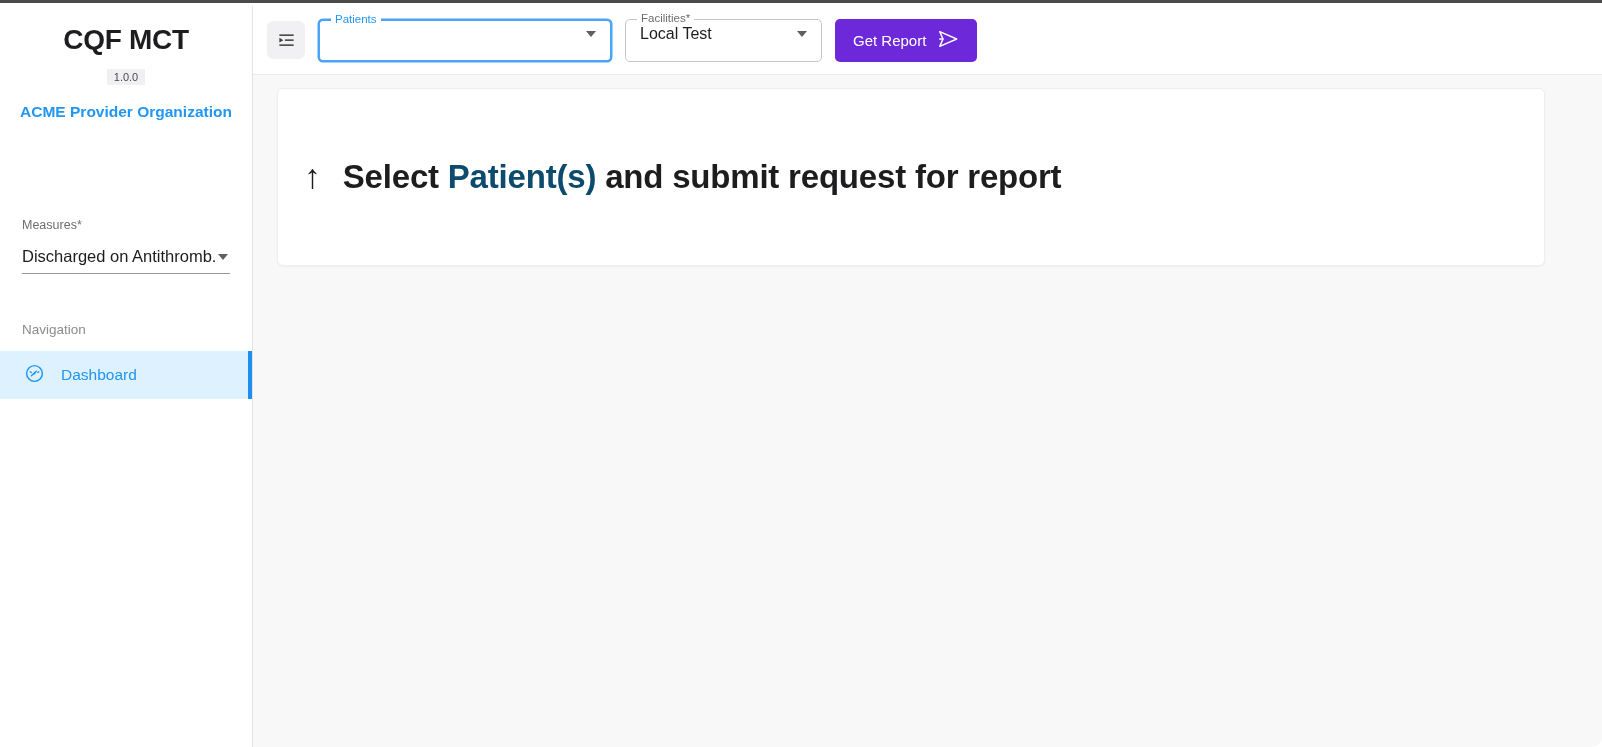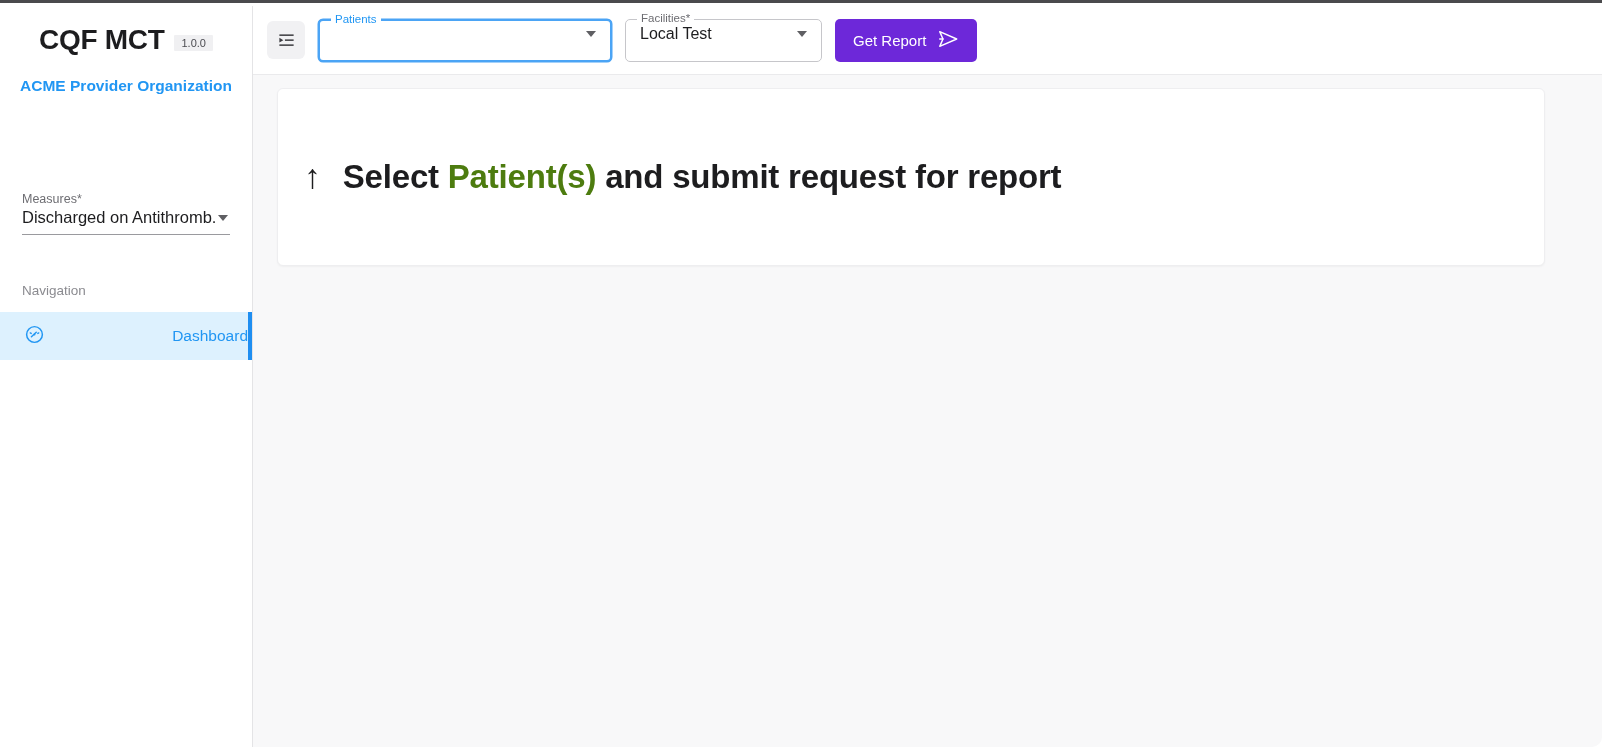--- a/index.html
+++ b/index.html
@@ -32,20 +32,21 @@
     box-sizing: border-box;
     border-bottom-left-radius: 10px;
     overflow: hidden;
   }
   .brand-row {
     display: flex;
     align-items: center;
     justify-content: center;
     gap: 10px;
     margin-top: 18px;
+    flex-direction: column;
   }
   .brand-title {
     font-size: 28px;
     font-weight: 700;
     color: #1d1d1f;
     letter-spacing: -0.3px;
   }
   .version-badge {
     background: #f0f0f2;
     color: #4b4b50;
@@ -63,21 +64,21 @@
     font-weight: 600;
     margin-top: 21px;
   }
 
   .measures-block {
     margin: 97px 22px 0 22px;
   }
   .measures-label {
     font-size: 12.5px;
     color: #6d6d72;
-    margin-bottom: 2px;
+    margin-bottom: 15px;
   }
   .measures-label .req { color: #6d6d72; }
   .measures-select {
     display: flex;
     align-items: center;
     justify-content: space-between;
     border-bottom: 1px solid #9a9a9e;
     padding-bottom: 7px;
   }
   .measures-value {
@@ -106,21 +107,20 @@
     align-items: center;
     gap: 16px;
     height: 48px;
     padding-left: 24px;
     box-sizing: border-box;
     cursor: pointer;
   }
   .nav-item.active {
     background: #ddf1fe;
     border-right: 4px solid #1f8ef1;
-    justify-content: space-between;
   }
   .nav-item .nav-label {
     font-size: 15.5px;
     color: #2196f3;
   }
   .gauge-icon { display: block; }
 
   
   .main {
     position: absolute;
@@ -233,21 +233,21 @@
     letter-spacing: -0.2px;
     white-space: nowrap;
   }
   .empty-msg .arrow-up {
     font-weight: 400;
     font-size: 34px;
     line-height: 1;
     position: relative;
     top: -1px;
   }
-  .empty-msg .hl { color: #4d7c0f; }
+  .empty-msg .hl { color: #0c4a6e; }
   .empty-msg .seg { white-space: pre; }
 </style>
 </head>
 <body>
 
 <div id="app">
 
   <aside class="sidebar">
 
     <div class="brand-row">

